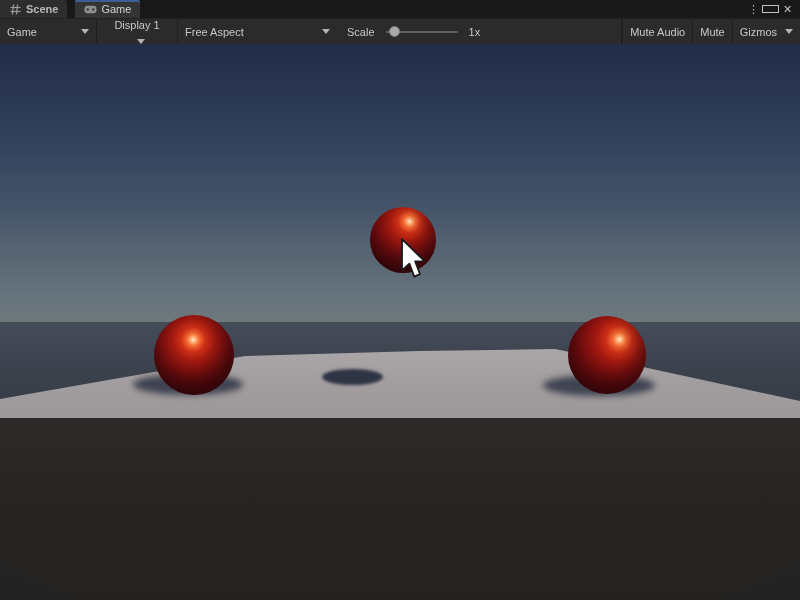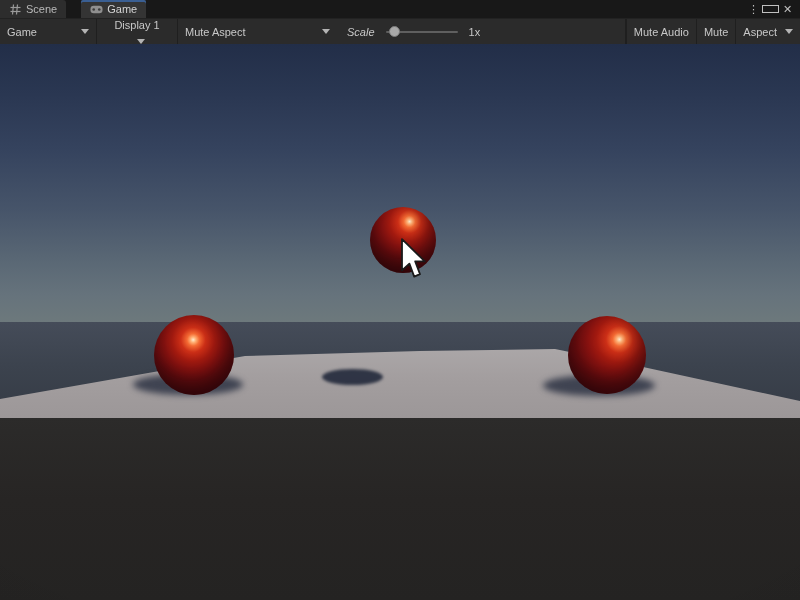--- a/index.html
+++ b/index.html
@@ -4,41 +4,41 @@
 <style>
   * { margin:0; padding:0; box-sizing:border-box; }
   html,body { width:800px; height:600px; overflow:hidden; background:#181818;
               font-family:"Liberation Sans","DejaVu Sans",sans-serif; }
   #app { width:800px; height:600px; display:flex; flex-direction:column; position:relative; }
 
   
   .tabbar { height:18px; background:#181818; display:flex; align-items:stretch;
             font-size:11px; color:#b8b8b8; flex:0 0 18px; }
   .tab { display:flex; align-items:center; gap:4px; padding:0 9px; cursor:default; }
-  .tab.inactive { background:#2d2d2d; margin-right:15px; border-top-right-radius:3px; }
+  .tab.inactive { background:#2d2d2d; margin-right:8px; border-top-right-radius:3px;font-weight:bold; }
   .tab.active { background:#343434; box-shadow:inset 0 2px 0 #3a5f93; color:#d4d4d4;
                 border-top-left-radius:2px; border-top-right-radius:2px; }
   .tab .ticon { width:13px; height:11px; display:inline-flex; align-items:center; justify-content:center; }
   .tabbar-spacer { flex:1; }
   .winctl { display:flex; align-items:center; color:#c0c0c0; padding-right:4px; }
   .winctl span { width:17px; text-align:center; font-size:11px; line-height:18px; cursor:default; }
   .maxbox { display:inline-block; width:8px; height:8px; border:1px solid #c0c0c0; margin-top:1px; }
 
   
   .toolbar { height:26px; background:#2b2b2b; display:flex; align-items:stretch;
              font-size:11px; color:#c8c8c8; flex:0 0 26px; border-top:1px solid #222; }
   .tb-item { display:flex; align-items:center; padding:0 7px; white-space:nowrap; }
   .dropdown { justify-content:space-between; cursor:default; }
   .arrow { width:0; height:0; border-left:4px solid transparent; border-right:4px solid transparent;
            border-top:5px solid #b4b4b4; margin-left:8px; flex:0 0 auto; }
   .arrow.dim { border-top-color:#6f6f6f; }
   .sep { width:1px; background:#1f1f1f; flex:0 0 1px; }
   .dd-game { width:96px; } .dd-display { width:80px;flex-direction:column; } .dd-aspect { width:159px; }
   .dd-playmode { width:112px; color:#787878; }
-  .scale-wrap { padding-left:10px;font-style:italic; }
+  .scale-wrap { padding-left:10px; }
   .slider { position:relative; width:72px; height:100%; margin:0 4px; cursor:default; }
   .slider .track { position:absolute; left:0; right:0; top:12px; height:2px; background:#5f5f5f; border-radius:1px; }
   .slider .knob { position:absolute; left:3px; top:7px; width:11px; height:11px; border-radius:50%;
                   background:#a9a9a9; border:1px solid #7a7a7a; }
   .tb-btn { cursor:default;justify-content:flex-end; }
   .tb-spacer { flex:1; }
 
   
   .viewport { position:relative; flex:1; overflow:hidden; background:#2a2a2a; }
   .sky { position:absolute; left:0; top:0; width:800px; height:279px;
@@ -114,21 +114,21 @@
       <span>Game</span>
       <span class="arrow"></span>
     </div>
     <div class="sep"></div>
     <div class="tb-item dropdown dd-display">
       <span>Display 1</span>
       <span class="arrow"></span>
     </div>
     <div class="sep"></div>
     <div class="tb-item dropdown dd-aspect">
-      <span>Mute Aspect</span>
+      <span>Free Aspect</span>
       <span class="arrow"></span>
     </div>
     <div class="tb-item scale-wrap">
       <span>Scale</span>
     </div>
     <div class="slider">
       <div class="track"></div>
       <div class="knob"></div>
     </div>
     <div class="tb-item">
@@ -139,21 +139,21 @@
     <div class="sep"></div>
     <div class="tb-item tb-btn">
       <span>Mute Audio</span>
     </div>
     <div class="sep"></div>
     <div class="tb-item tb-btn">
       <span>Mute</span>
     </div>
     <div class="sep"></div>
     <div class="tb-item tb-btn dropdown">
-      <span>Aspect</span>
+      <span>Gizmos</span>
       <span class="arrow"></span>
     </div>
   </div>
 
   <div class="viewport" title="3D game view: gradient dusk sky, gray ground plane, three glossy red spheres (left and right resting on plane, one floating center-air casting an oval shadow), white arrow cursor over the floating sphere">
     <div class="sky"></div>
     <div class="farground"></div>
     <div class="foreground"></div>
     <div class="plane"></div>
     <div class="shadow shadow-left"></div>

